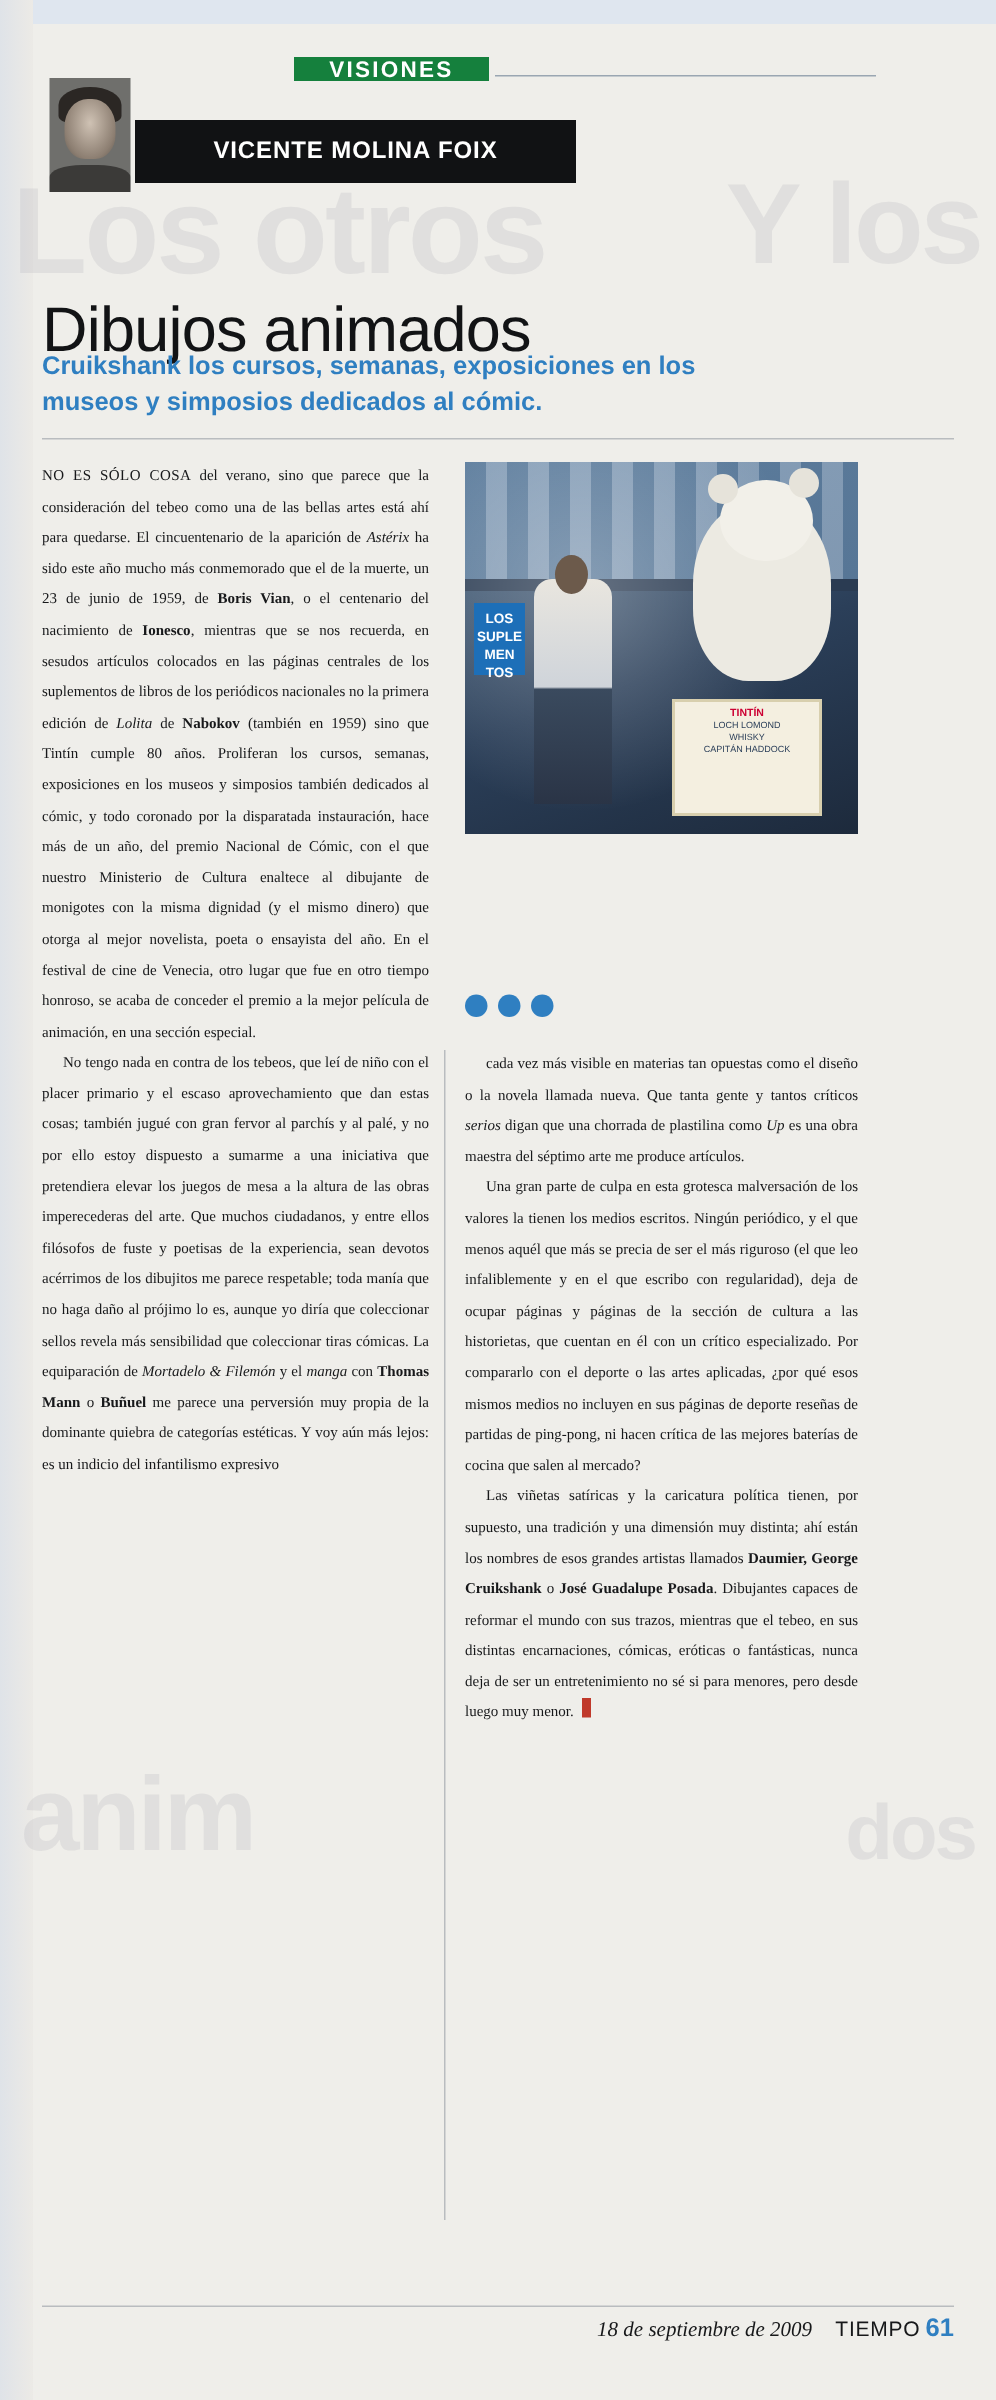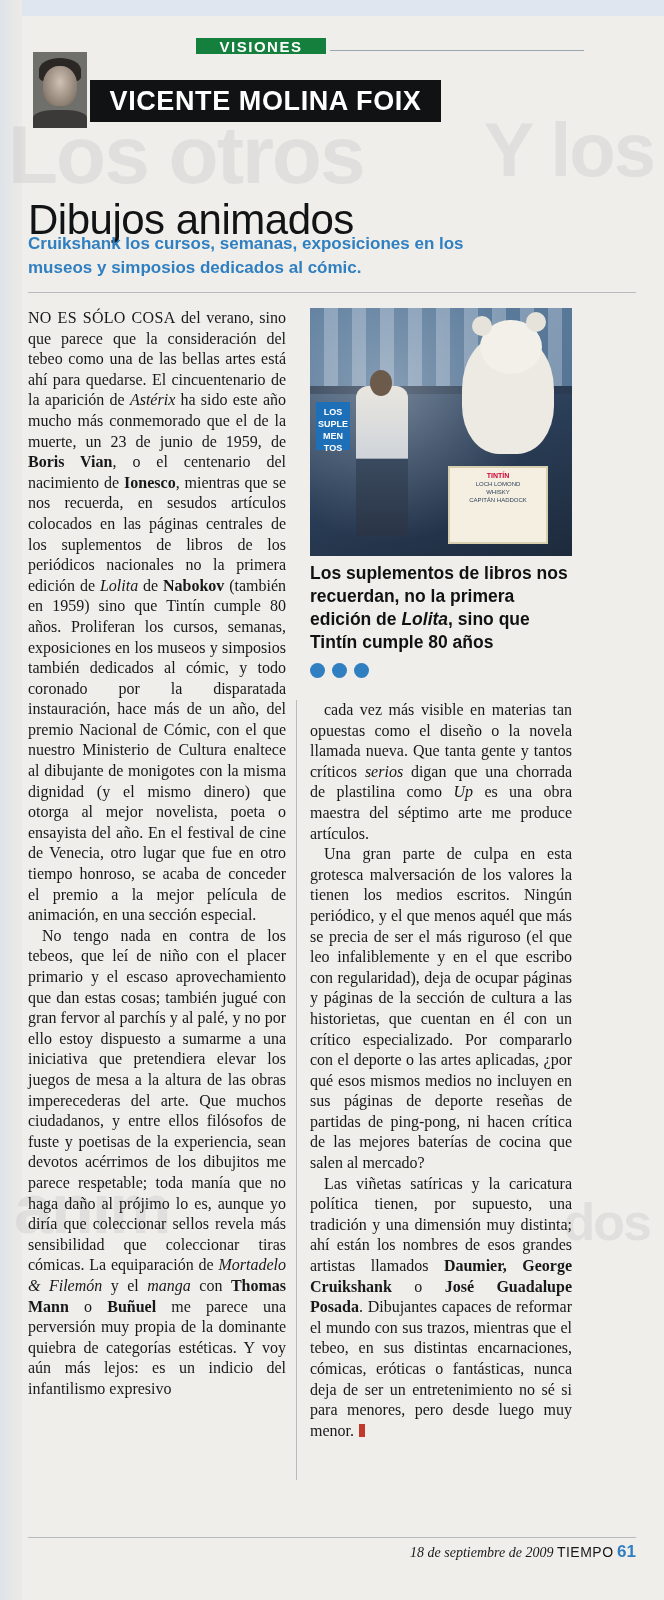--- a/index.html
+++ b/index.html
@@ -80,26 +80,26 @@
     position:absolute; left: 6px; top: 6px; width: 42px; height: 24px;
     background: #2b2724; border-radius: 50% 50% 20% 20%;
   }
   .photo-byline .shoulders {
     position:absolute; left: 0; top: 58px; width: 54px; height: 20px;
     background: #3b3a38; border-radius: 40% 40% 0 0;
   }
   .byline-bar {
     position: absolute;
     left: 90px; top: 80px;
-    width: 351px; height: 42px;
+    width: 294px; height: 42px;
     background: #111214;
     color: #ffffff;
     font-family: "Liberation Sans", sans-serif;
     font-weight: bold;
-    font-size: 27px;
+    font-size: 16px;
     letter-spacing: .6px;
     display: flex; align-items: center; justify-content: center;
   }
   .headline {
     position: absolute;
     left: 28px; top: 168px;
     width: 560px;
     font-family: "Liberation Sans", sans-serif;
     font-weight: normal;
     font-size: 42px;
@@ -118,21 +118,21 @@
   }
   .rule-under-standfirst {
     position: absolute;
     left: 28px; top: 292px;
     width: 608px; height: 1px;
     background: #b9bcbf;
   }
   
   .col {
     position: absolute;
-    font-size: 16px;
+    font-size: 10px;
     line-height: 20.6px;
     color: #17181a;
     text-align: justify;
     font-family: "Liberation Serif", serif;
   }
   .col p { margin: 0; text-indent: 14px; }
   .col p.first { text-indent: 0; }
   .col-left  { left: 28px;  top: 308px; width: 258px; }
   .col-right { left: 310px; top: 700px; width: 262px; }
   .smallcaps { font-variant: small-caps; letter-spacing: .3px; }
@@ -226,21 +226,21 @@
     margin-left: 5px; vertical-align: -1px;
   }
   .footer {
     position: absolute;
     right: 28px; bottom: 38px;
     font-family: "Liberation Serif", serif;
     font-size: 14px;
     color: #17181a;
   }
   .footer .ital { font-style: italic; }
-  .footer .mag { font-family:"Liberation Sans", sans-serif; letter-spacing:.5px; }
+  .footer .mag { font-family:"Liberation Sans", sans-serif; letter-spacing:.5px;margin-left:12px; }
   .footer .pageno { color:#2f7fc1; font-family:"Liberation Sans",sans-serif; font-weight:bold; font-size:17px; }
   .bottom-rule {
     position:absolute; left: 28px; right: 28px; bottom: 62px; height:1px; background:#b9bcbf;
   }
 </style>
 </head>
 <body>
 
 <div class="page">
 
@@ -280,23 +280,20 @@
     <div class="bear-ear1"></div>
     <div class="bear-ear2"></div>
     <div class="poster">
       <div class="red">TINTÍN</div>
       <div>LOCH LOMOND</div>
       <div>WHISKY</div>
       <div>CAPITÁN HADDOCK</div>
     </div>
   </div>
 
-  <div class="caption">
-    <span>Los suplementos de libros nos recuerdan, no la primera edición de </span><span class="i">Lolita</span><span>, sino que Tintín cumple 80 años</span>
-  </div>
 
   <div class="dots">
     <i></i>
     <i></i>
     <i></i>
   </div>
 
   <div class="col col-left" id="col-left">
       <p class="first"><span class="smallcaps">NO ES SÓLO COSA</span><span> del verano, sino que parece que la consideración del tebeo como una de las bellas artes está ahí para quedarse. El cincuentenario de la aparición de </span><span class="i">Astérix</span><span> ha sido este año mucho más conmemorado que el de la muerte, un 23 de junio de 1959, de </span><span class="b">Boris Vian</span><span>, o el centenario del nacimiento de </span><span class="b">Ionesco</span><span>, mientras que se nos recuerda, en sesudos artículos colocados en las páginas centrales de los suplementos de libros de los periódicos nacionales no la primera edición de </span><span class="i">Lolita</span><span> de </span><span class="b">Nabokov</span><span> (también en 1959) sino que Tintín cumple 80 años. Proliferan los cursos, semanas, exposiciones en los museos y simposios también dedicados al cómic, y todo coronado por la disparatada instauración, hace más de un año, del premio Nacional de Cómic, con el que nuestro Ministerio de Cultura enaltece al dibujante de monigotes con la misma dignidad (y el mismo dinero) que otorga al mejor novelista, poeta o ensayista del año. En el festival de cine de Venecia, otro lugar que fue en otro tiempo honroso, se acaba de conceder el premio a la mejor película de animación, en una sección especial.</span></p>
       <p><span>No tengo nada en contra de los tebeos, que leí de niño con el placer primario y el escaso aprovechamiento que dan estas cosas; también jugué con gran fervor al parchís y al palé, y no por ello estoy dispuesto a sumarme a una iniciativa que pretendiera elevar los juegos de mesa a la altura de las obras imperecederas del arte. Que muchos ciudadanos, y entre ellos filósofos de fuste y poetisas de la experiencia, sean devotos acérrimos de los dibujitos me parece respetable; toda manía que no haga daño al prójimo lo es, aunque yo diría que coleccionar sellos revela más sensibilidad que coleccionar tiras cómicas. La equiparación de </span><span class="i">Mortadelo &amp; Filemón</span><span> y el </span><span class="i">manga</span><span> con </span><span class="b">Thomas Mann</span><span> o </span><span class="b">Buñuel</span><span> me parece una perversión muy propia de la dominante quiebra de categorías estéticas. Y voy aún más lejos: es un indicio del infantilismo expresivo</span></p>

